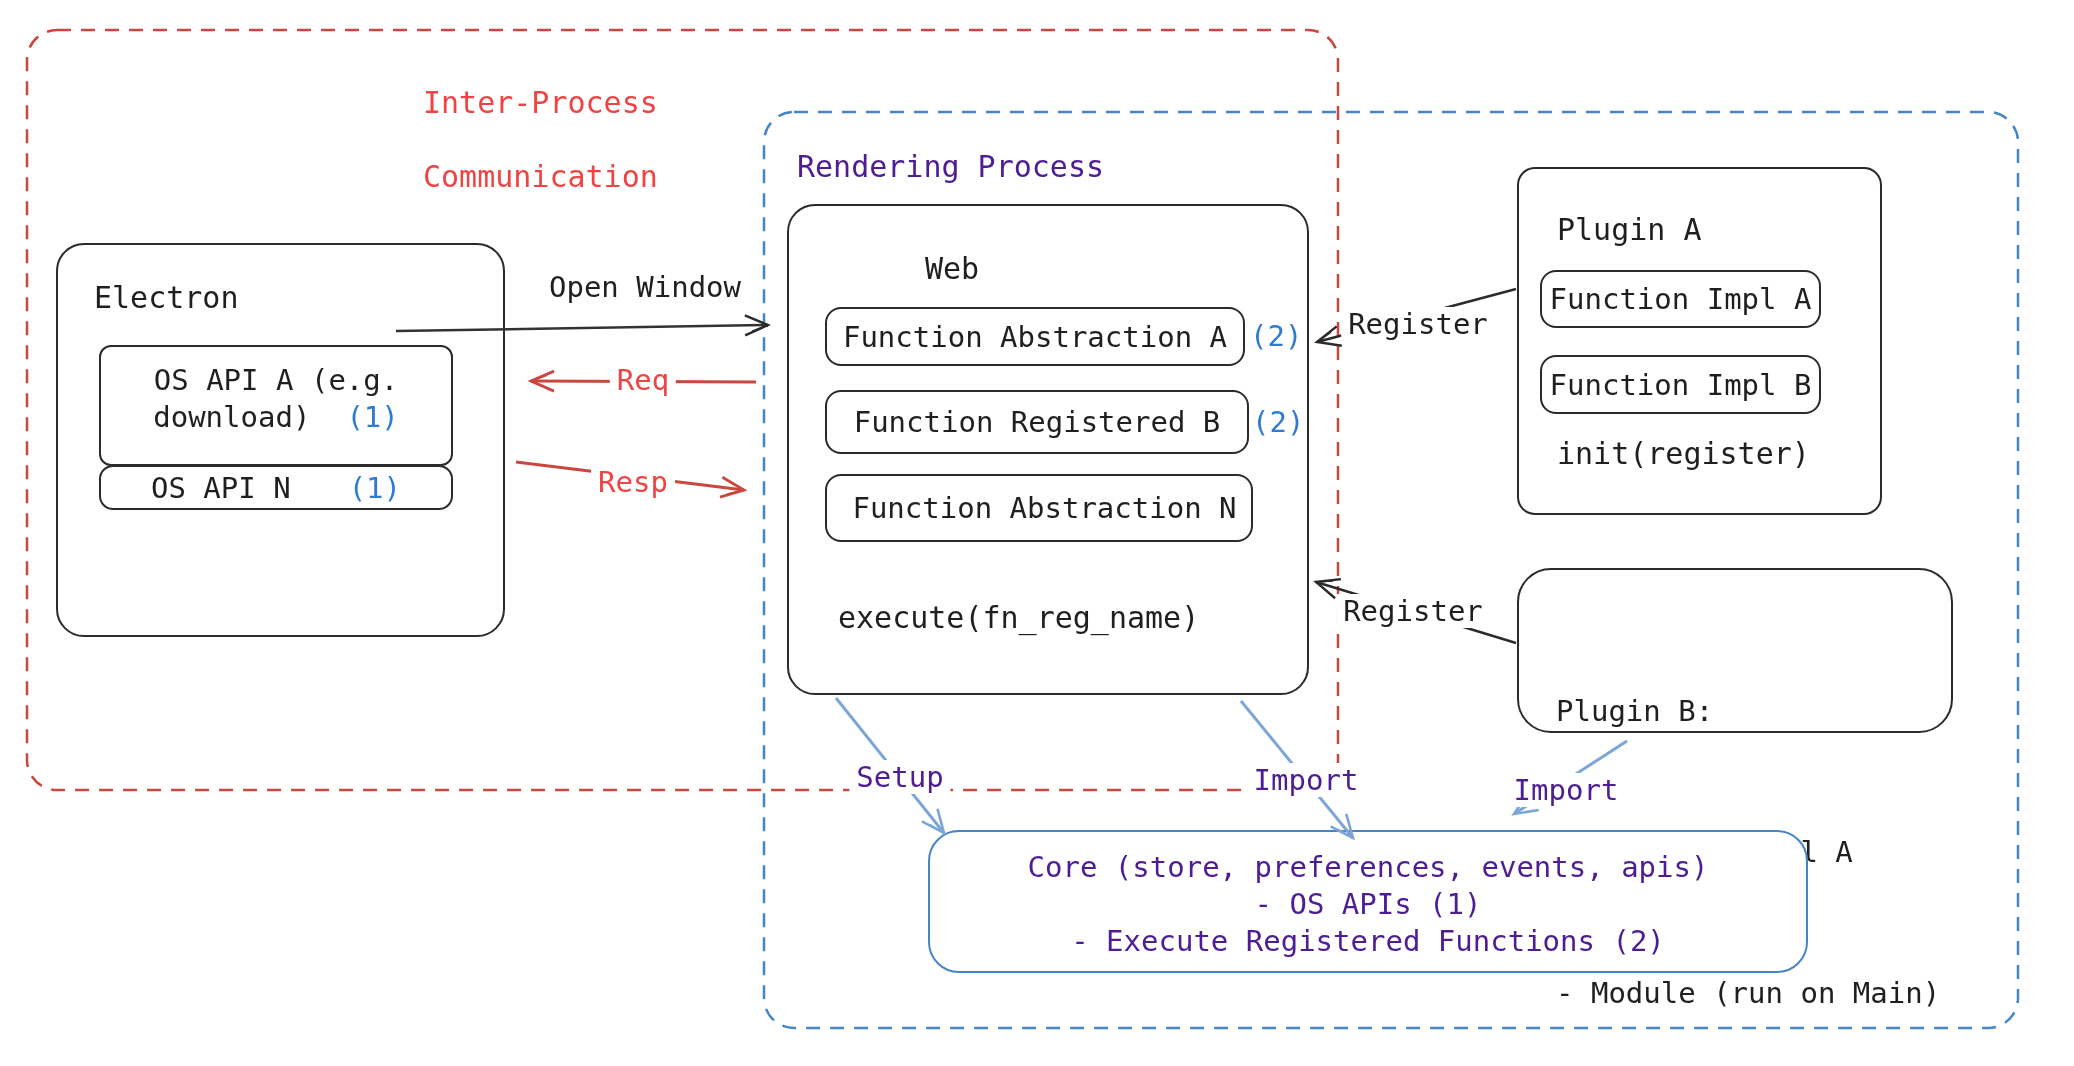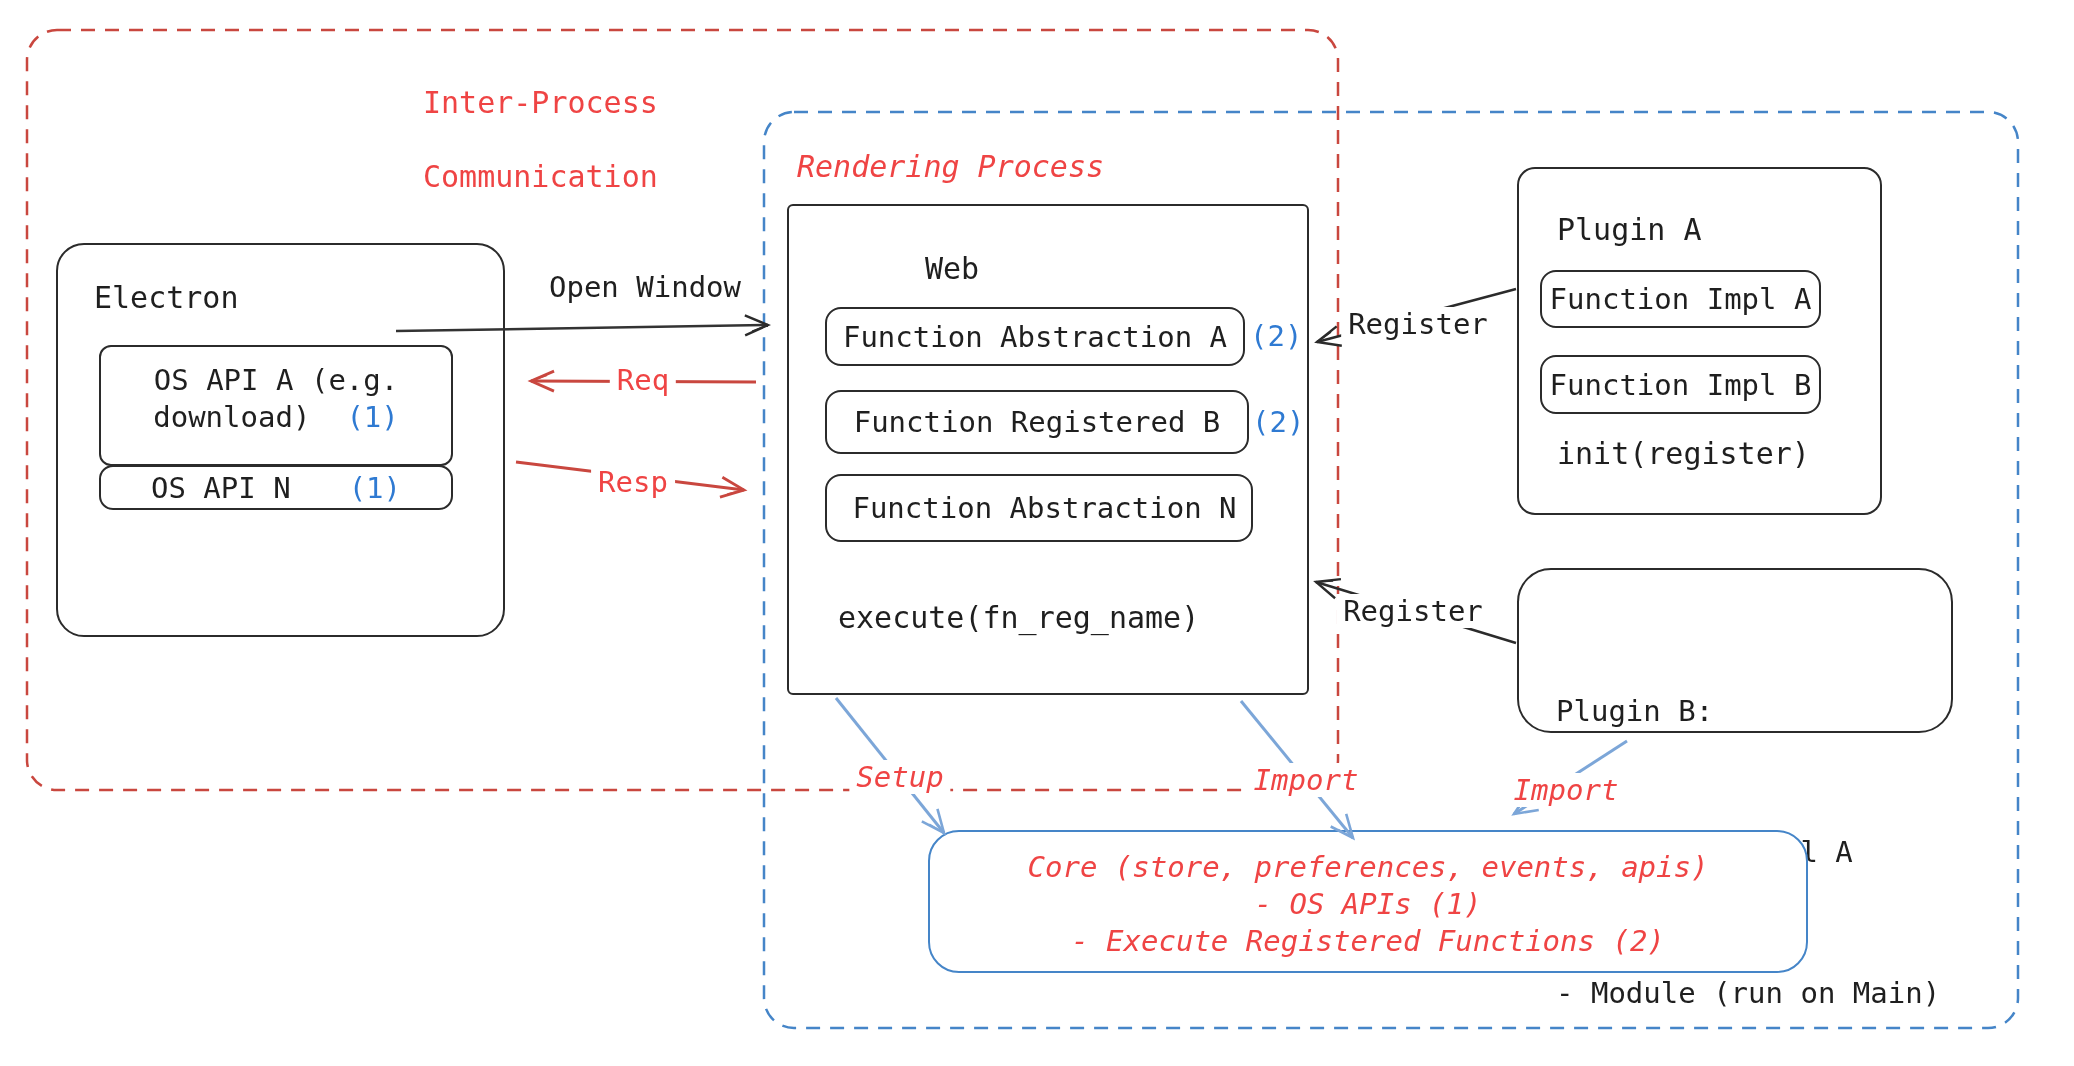--- a/index.html
+++ b/index.html
@@ -8,21 +8,21 @@
   svg.layer{position:absolute;left:0;top:0;}
   #base-layer{z-index:0;}
   #arrow-layer{z-index:2;pointer-events:none;}
   .box{position:absolute;background:#fff;border:2.5px solid #2b2b2b;
        box-sizing:border-box;z-index:1;}
   .box .inner{position:absolute;box-sizing:border-box;}
   .lbl{position:absolute;white-space:pre;font-size:29px;line-height:1.25;}
   .centered{display:flex;align-items:center;justify-content:center;
             width:100%;height:100%;font-size:29px;}
   .title{font-size:30px;}
-  .blue{color:#ef4444;font-style:italic;}
+  .blue{color:#4c1d95;}
   .ref{color:#2f7ad2;}
   .red{color:#ef4444;}
   .region-title{position:absolute;z-index:1;font-size:30px;line-height:37px;white-space:pre;}
   .arrow-label{position:absolute;z-index:3;transform:translate(-50%,-50%);
                background:#ffffff;padding:0 7px;font-size:29px;white-space:pre;}
 </style>
 </head>
 <body>
 
 <svg id="base-layer" class="layer" width="2074" height="1066">
@@ -47,21 +47,21 @@
   </div>
   <div class="box inner" style="left:41px;top:220px;width:354px;height:45px;border-radius:14px;">
     <div class="centered">
       <span>OS API N</span>
         <span style="display:inline-block;width:58px;"></span>
         <span class="ref">(1)</span>
     </div>
   </div>
 </div>
 
-<div class="box" style="left:787px;top:204px;width:522px;height:491px;border-radius:6px;">
+<div class="box" style="left:787px;top:204px;width:522px;height:491px;border-radius:28px;">
   <div class="lbl title" style="left:136px;top:44px;">Web</div>
   <div class="box inner" style="left:36px;top:101px;width:420px;height:59px;border-radius:16px;">
     <div class="centered">Function Abstraction A</div>
   </div>
   <div class="lbl ref" style="left:461px;top:112px;">(2)</div>
   <div class="box inner" style="left:36px;top:184px;width:424px;height:64px;border-radius:16px;">
     <div class="centered">Function Registered B</div>
   </div>
   <div class="lbl ref" style="left:463px;top:198px;">(2)</div>
   <div class="box inner" style="left:36px;top:268px;width:428px;height:68px;border-radius:16px;padding-left:11px;">

